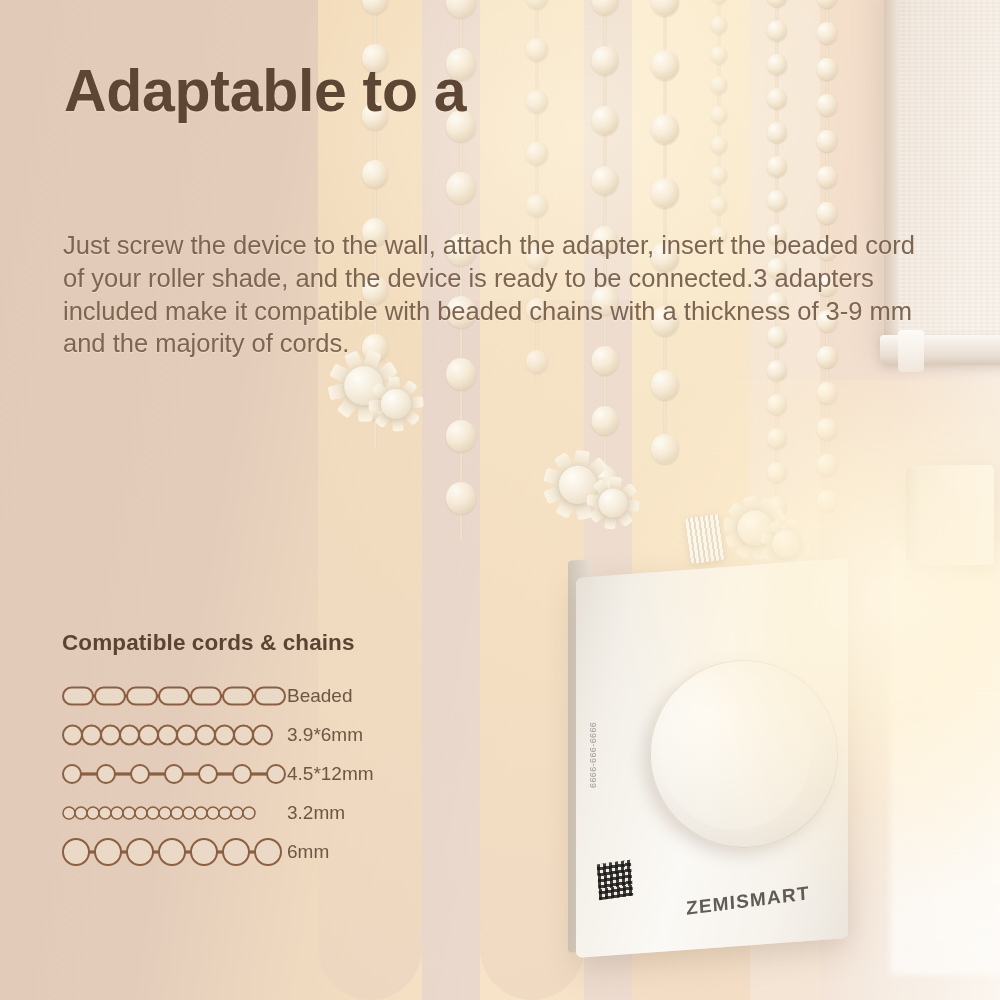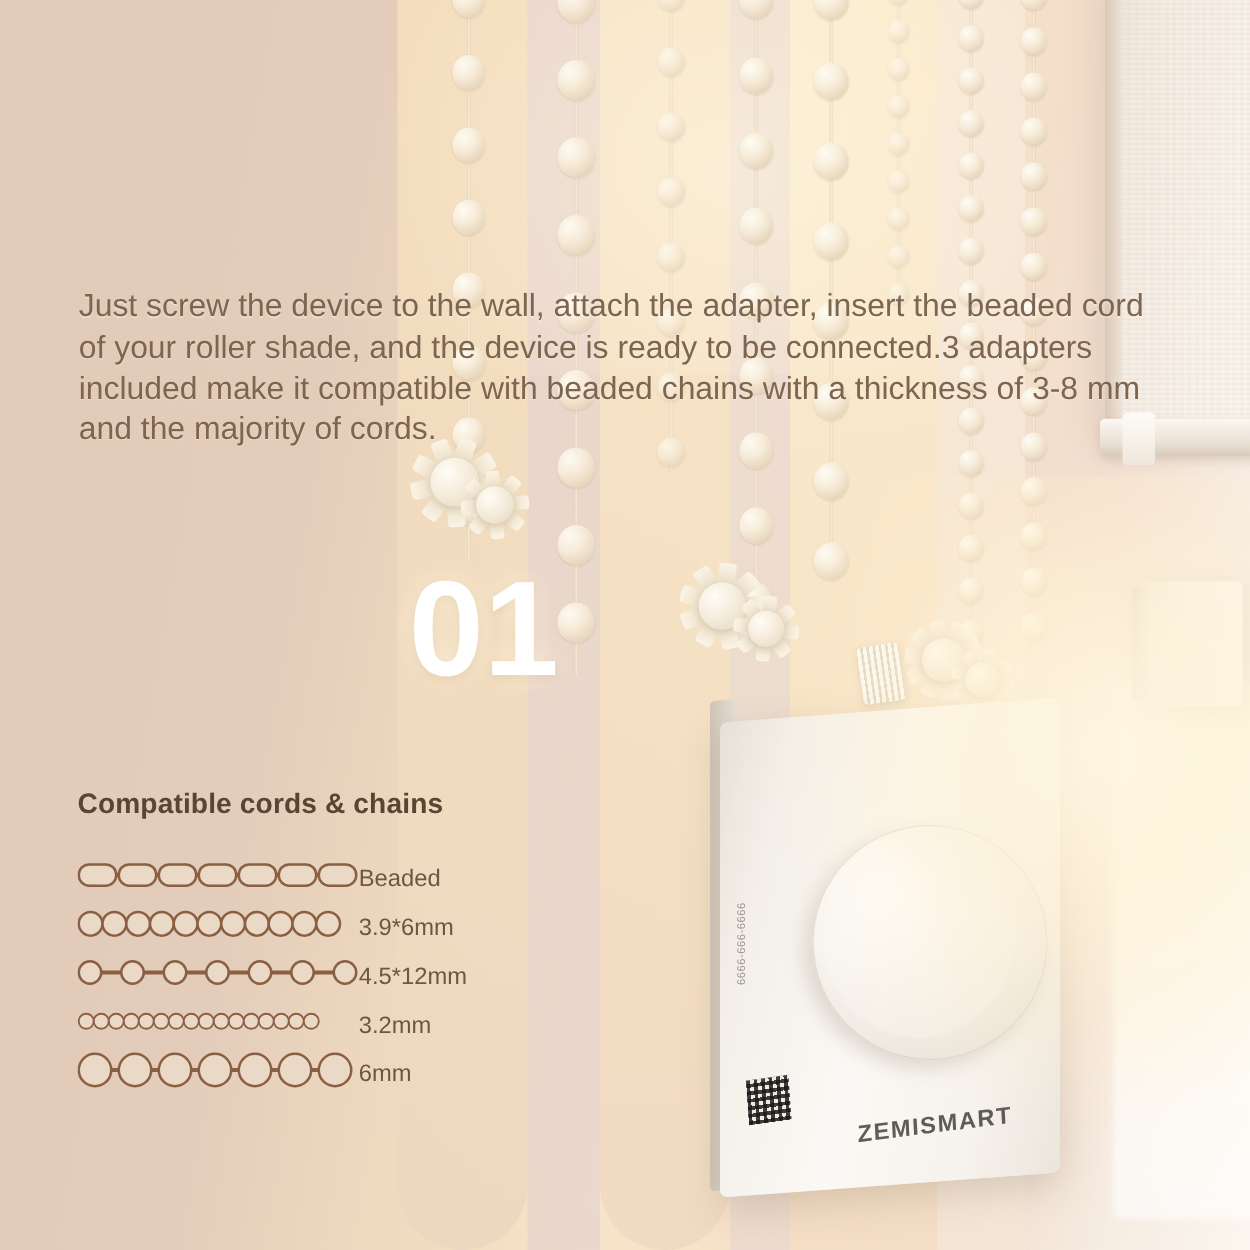--- a/index.html
+++ b/index.html
@@ -193,21 +193,21 @@
   .step-02 { left:533px; top:513px; font-size:108px; }
   .step-03 { left:718px; top:564px; font-size:108px; }
 
   
   .compat { position:absolute; left:62px; top:630px; width:420px; }
   .compat-title {
     font-size:22.5px; font-weight:700; color:#5b4staging;
     color:#5b4433; margin-bottom:20px; letter-spacing:.1px;
   }
   .compat-row {
-    display:flex; align-items:flex-end; height:39px;
+    display:flex; align-items:center; height:39px;
   }
   .compat-figure { width:225px; height:30px; position:relative; }
   .compat-label {
     font-size:19px; color:#6d5743; margin-left:0px; white-space:nowrap;
   }
   .chain-svg { display:block; }
 </style>
 </head>
 <body>
 
@@ -417,26 +417,25 @@
   <div class="dial"></div>
   <div class="qr"></div>
   <div class="serial">6666-666-6666</div>
   <div class="brand">ZEMISMART</div>
 
   <div class="sconce-light"></div>
   <div class="sconce"></div>
   <div class="glow-lamp"></div>
 
   <h1 class="headline">
-    <br>
+    <span>Adaptable to a</span><br>
   </h1>
 
-  <p class="body-copy">Just screw the device to the wall, attach the adapter, insert the beaded cord of your roller shade, and the device is ready to be connected.3 adapters included make it compatible with beaded chains with a thickness of 3-8 mm and the majority of cords.</p>
-
-  <div class="step step-01">01</div>
+  <p class="body-copy">Just screw the device to the wall, attach the adapter, insert the beaded cord of your roller shade, and the device is ready to be connected.3 adapters included make it compatible with beaded chains with a thickness of 3-9 mm and the majority of cords.</p>
+
 
   <div class="compat">
     <div class="compat-title">Compatible cords &amp; chains</div>
     <div id="compat-rows">
         <div class="compat-row">
           <div class="compat-figure">
             <svg class="chain-svg" width="225" height="30" viewBox="0 0 225 30">
               <rect x="16" y="13.4" width="32" height="3.2" fill="#8a5f42"></rect>
               <rect x="1" y="6.5" width="30" height="17" rx="8.5" ry="8.5" fill="#ead9c6" stroke="#8a5f42" stroke-width="2"></rect>
               <rect x="48" y="13.4" width="32" height="3.2" fill="#8a5f42"></rect>

